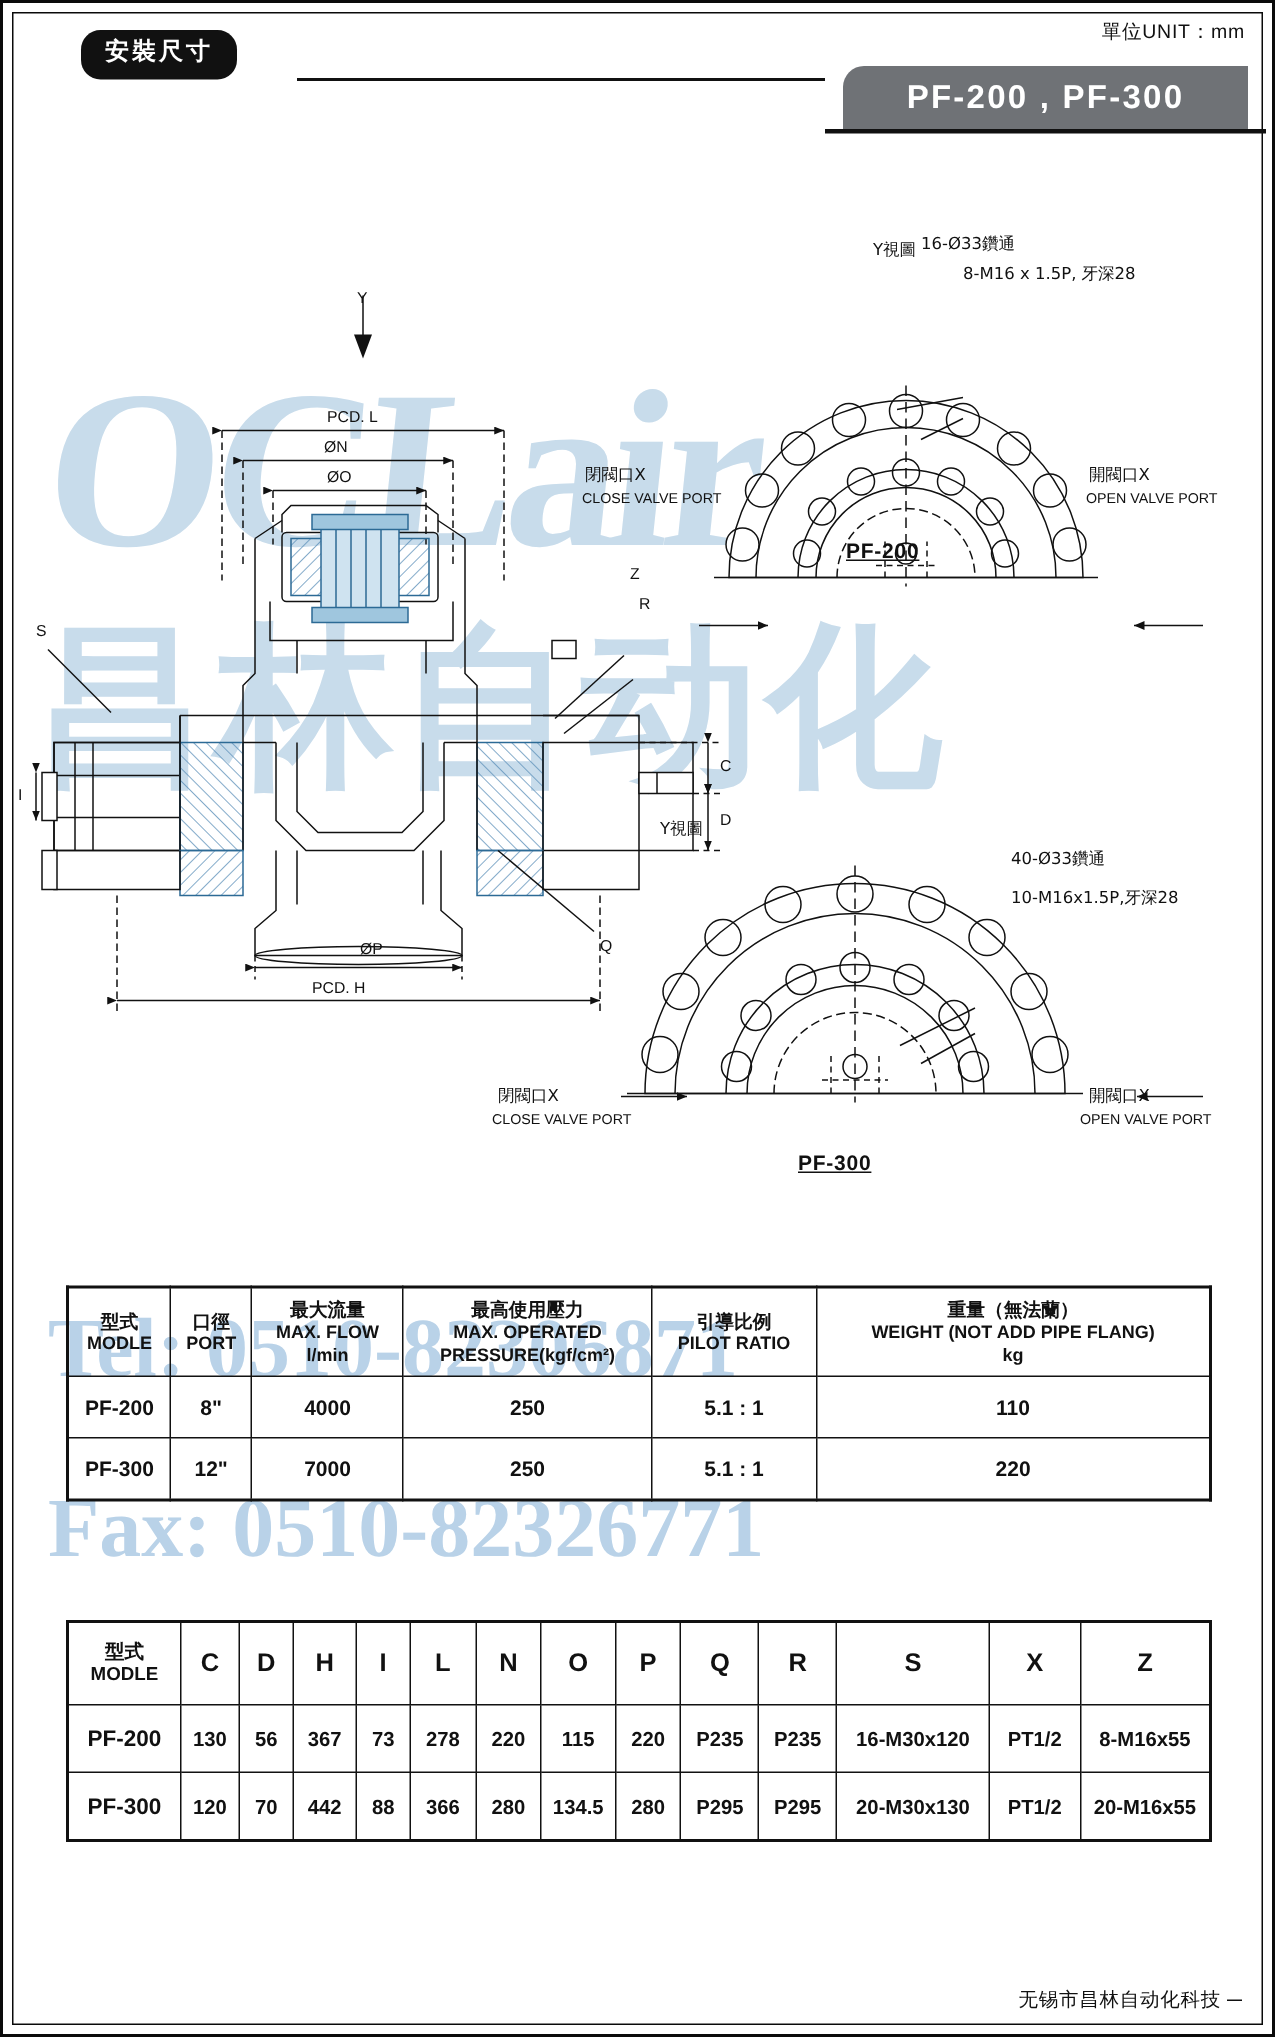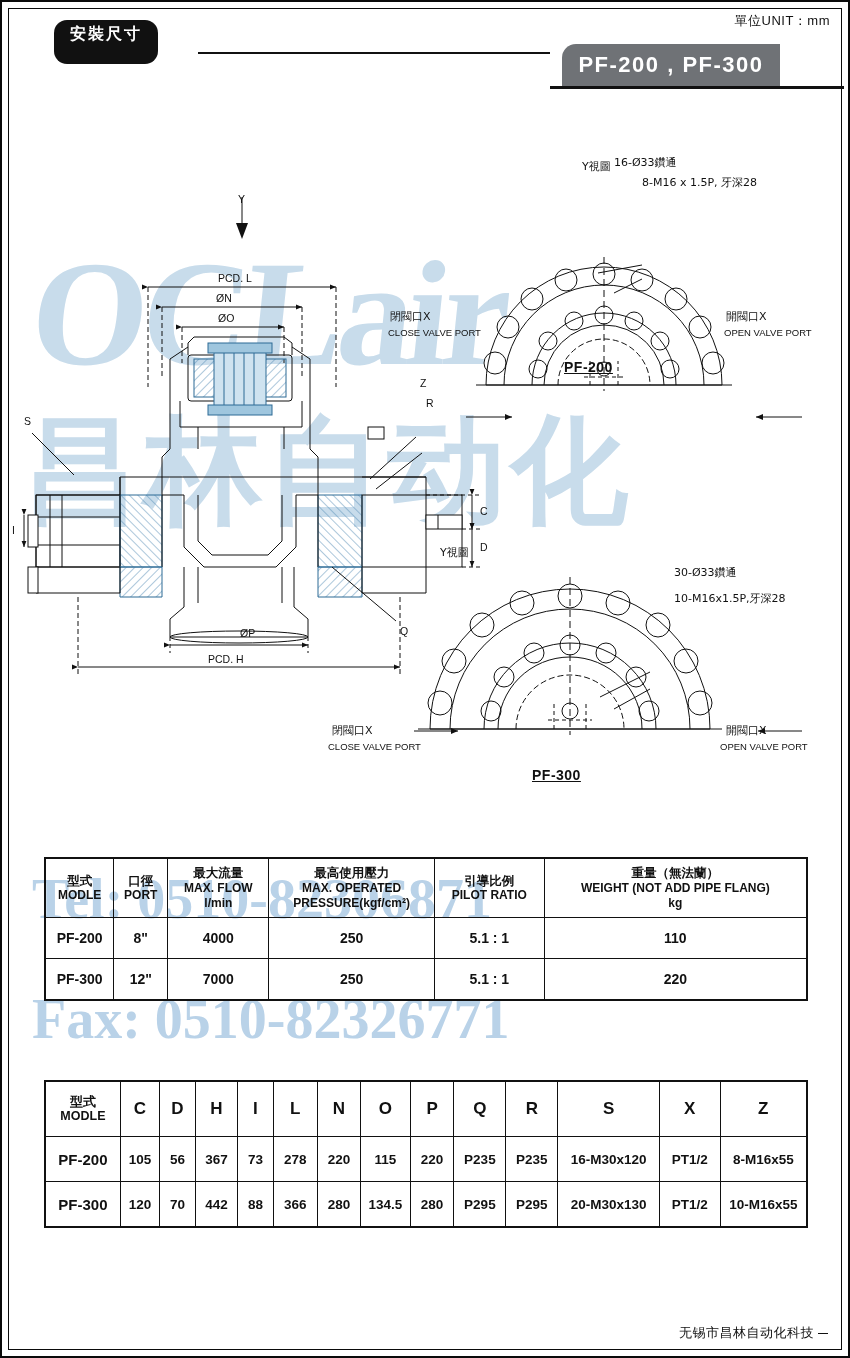--- a/index.html
+++ b/index.html
@@ -24,33 +24,33 @@
   
   .unit-line{
     position:absolute;right:18px;top:10px;
     font-size:13px;letter-spacing:.5px;
     white-space:nowrap;
   }
   .badge{
     position:absolute;left:52px;top:18px;
     background:#111;color:#fff;
     border-radius:13px;
-    padding:4px 16px 19px 16px;
+    padding:4px 16px 8px 16px;
     font-size:16px;font-weight:bold;
     letter-spacing:2px;
   }
   .title-en{
     position:absolute;left:200px;top:22px;
     font-size:19px;font-weight:bold;letter-spacing:2.2px;
   }
   .title-rule{
     position:absolute;left:196px;top:50px;width:352px;height:2px;background:#111;
   }
   .model-tab{
-    position:absolute;left:560px;top:42px;width:218px;height:42px;
+    position:absolute;left:560px;top:42px;width:270px;height:42px;
     background:#6f7276;
     border-top-left-radius:14px;
     display:flex;align-items:center;justify-content:center;
   }
   .model-tab span{
     color:#fff;font-size:22px;font-weight:bold;letter-spacing:1.5px;
     font-family:"Liberation Sans", sans-serif;
   }
   .model-tab-line{
     position:absolute;left:548px;top:84px;width:294px;height:3px;background:#111;
@@ -352,21 +352,21 @@
     <div class="lbl cn" style="left:612px;top:58px;">16-Ø33鑽通</div>
     <div class="lbl cn" style="left:640px;top:78px;">8-M16 x 1.5P, 牙深28</div>
 
     <div class="lbl cn" style="left:388px;top:212px;">閉閥口X</div>
     <div class="lbl" style="left:386px;top:230px;font-size:9.5px;">CLOSE VALVE PORT</div>
     <div class="lbl cn" style="left:724px;top:212px;">開閥口X</div>
     <div class="lbl" style="left:722px;top:230px;font-size:9.5px;">OPEN VALVE PORT</div>
     <div class="lbl big" style="left:562px;top:262px;text-decoration:underline;">PF-200</div>
 
     <div class="lbl cn" style="left:438px;top:448px;">Y視圖</div>
-    <div class="lbl cn" style="left:672px;top:468px;">30-Ø33鑽通</div>
+    <div class="lbl cn" style="left:672px;top:468px;">40-Ø33鑽通</div>
     <div class="lbl cn" style="left:672px;top:494px;">10-M16x1.5P,牙深28</div>
 
     <div class="lbl cn" style="left:330px;top:626px;">閉閥口X</div>
     <div class="lbl" style="left:326px;top:644px;font-size:9.5px;">CLOSE VALVE PORT</div>
     <div class="lbl cn" style="left:724px;top:626px;">開閥口X</div>
     <div class="lbl" style="left:718px;top:644px;font-size:9.5px;">OPEN VALVE PORT</div>
     <div class="lbl big" style="left:530px;top:670px;text-decoration:underline;">PF-300</div>
   </div>
 
   <div class="tbl-wrap" style="top:855px;">
@@ -442,21 +442,21 @@
           <td style="width:52px;">Q</td>
           <td style="width:52px;">R</td>
           <td style="width:110px;">S</td>
           <td style="width:62px;">X</td>
           <td style="width:92px;">Z</td>
         </tr>
       </thead>
       <tbody>
         <tr>
           <td class="mod">PF-200</td>
-          <td>105</td>
+          <td>130</td>
           <td>56</td>
           <td>367</td>
           <td>73</td>
           <td>278</td>
           <td>220</td>
           <td>115</td>
           <td>220</td>
           <td>P235</td>
           <td>P235</td>
           <td>16-M30x120</td>
@@ -470,21 +470,21 @@
           <td>442</td>
           <td>88</td>
           <td>366</td>
           <td>280</td>
           <td>134.5</td>
           <td>280</td>
           <td>P295</td>
           <td>P295</td>
           <td>20-M30x130</td>
           <td>PT1/2</td>
-          <td>10-M16x55</td>
+          <td>20-M16x55</td>
         </tr>
       </tbody>
     </table>
   </div>
 
   <div class="footer">
     <span>无锡市昌林自动化科技</span><span class="rule"></span>
   </div>
 </div>
 

